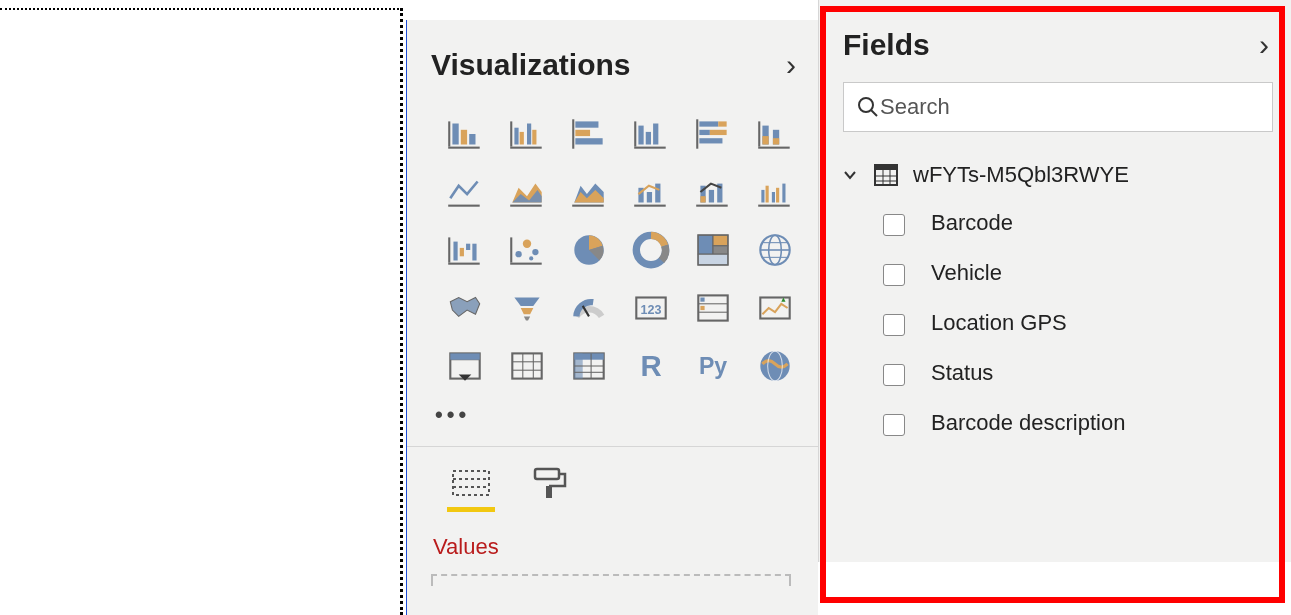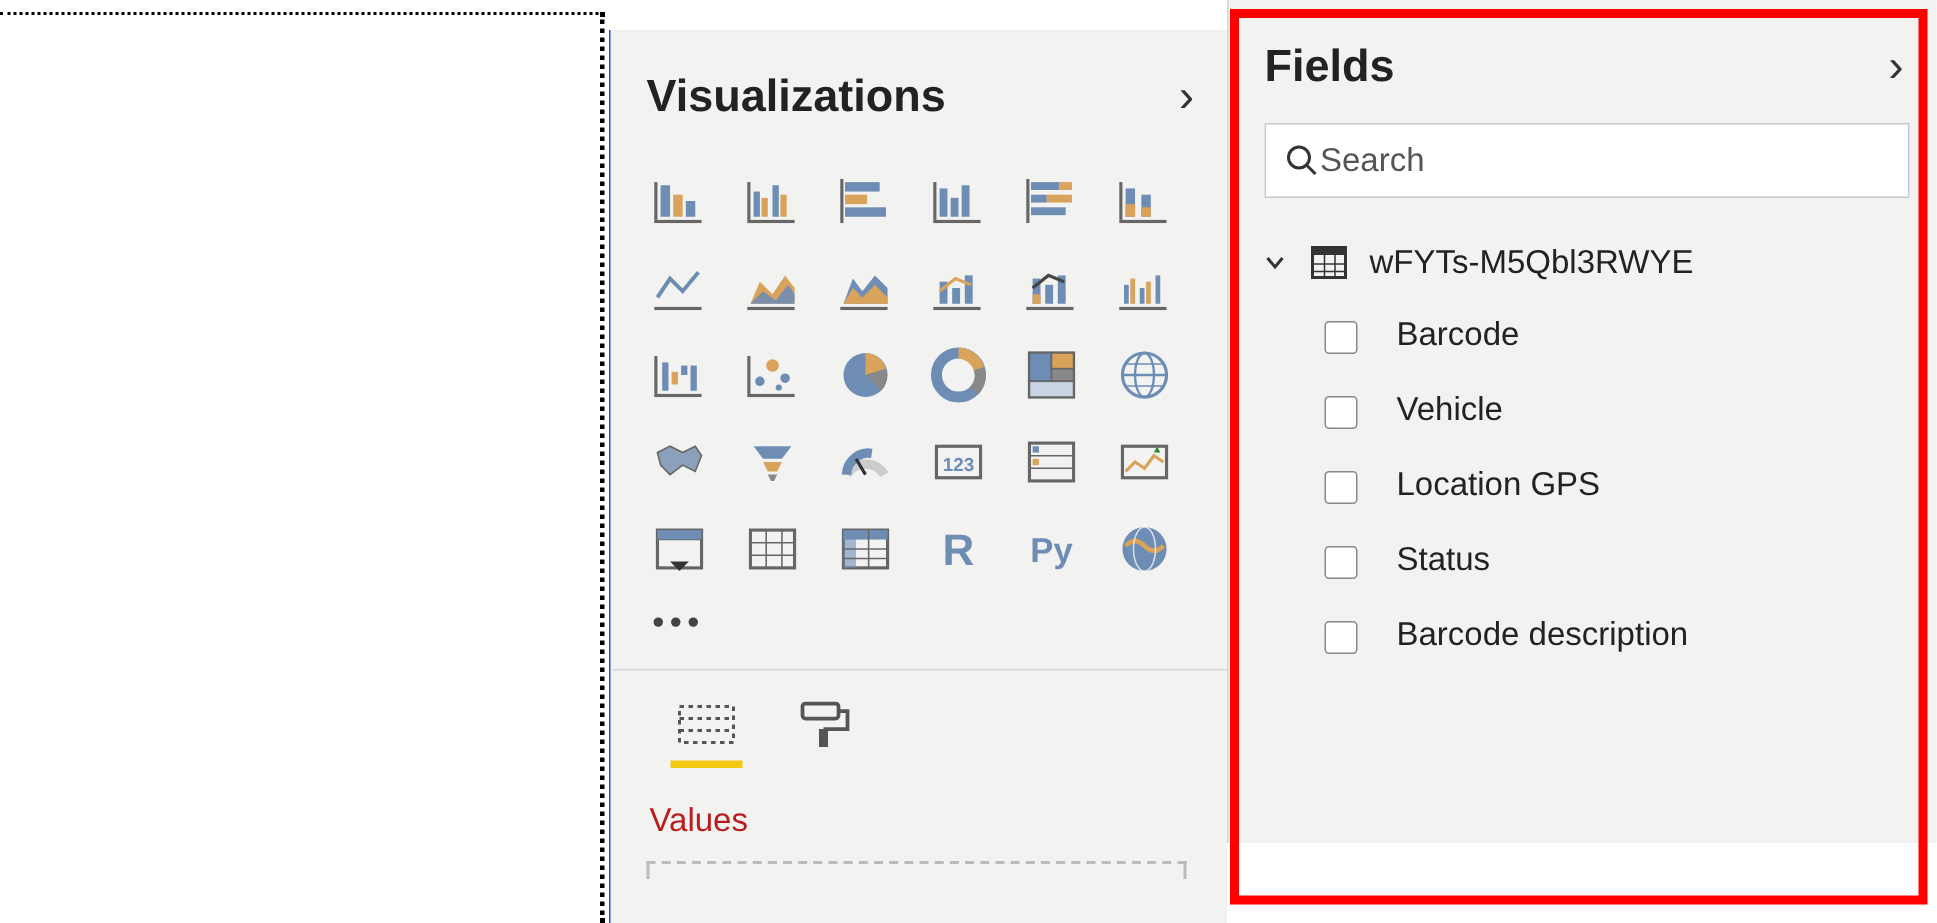--- a/index.html
+++ b/index.html
@@ -45,21 +45,21 @@
   .chevron {
     font-size: 30px;
     color: #333;
     cursor: pointer;
     user-select: none;
     font-family: Arial;
     line-height: 1;
   }
 
   .viz-grid {
-    padding: 6px 20px 0 20px;
+    padding: 6px 20px 0 32px;
     display: grid;
     grid-template-columns: repeat(6, 52px);
     grid-auto-rows: 52px;
     gap: 6px 10px;
   }
   .viz-grid .viz-item {
     display: flex;
     align-items: center;
     justify-content: center;
     cursor: pointer;

